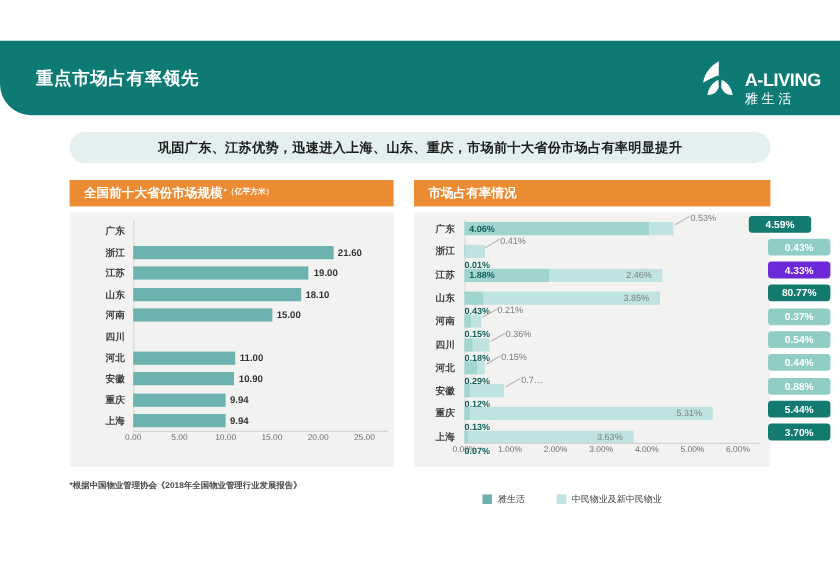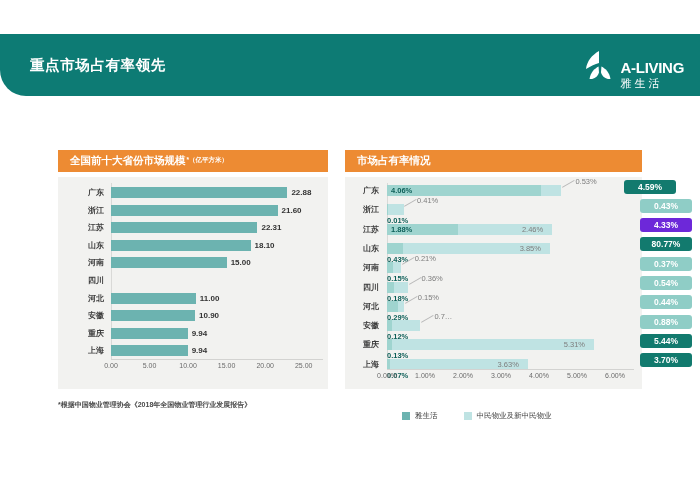--- a/index.html
+++ b/index.html
@@ -218,52 +218,51 @@
         <path d="M13.6 16.5 C9.5 18.5 5.5 22.5 4.5 29 C9 29.5 12.5 27 14 22.5 Z" fill="#ffffff"></path>
         <path d="M16.4 16.5 C20.5 18.5 24.5 22.5 25.5 29 C21 29.5 17.5 27 16 22.5 Z" fill="#ffffff"></path>
       </svg>
     </span>
     <span class="logo-text">
       <span class="logo-name">A-LIVING</span>
       <span class="logo-sub">雅生活</span>
     </span>
   </div>
 
+  <div class="subtitle-banner">
+    <span class="subtitle-text">巩固广东、江苏优势，迅速进入上海、山东、重庆，市场前十大省份市场占有率明显提升</span>
+  </div>
 
   <div class="panel-head panel-head-left">
     <span class="panel-head-label">全国前十大省份市场规模</span>
     <span class="panel-head-note">*（亿平方米）</span>
   </div>
 
   <div class="panel-head panel-head-right">
     <span class="panel-head-label">市场占有率情况</span>
   </div>
 
   <div class="panel-body panel-left">
     <div class="lchart" id="lchart">
         <div class="l-vline"></div>
         <div class="lrow" style="top: 6px; width: 270px;">
           <div class="lrow-label">广东</div>
-          <div class="lrow-track">
-            <div class="lrow-bar" style="width: 176.384px; background: rgb(108, 179, 176);"></div>
-            <div class="lrow-val" style="left: 180.384px;">22.88</div>
-          </div>
         </div>
         <div class="lrow" style="top: 23.6px; width: 270px;">
           <div class="lrow-label">浙江</div>
           <div class="lrow-track">
             <div class="lrow-bar" style="width: 166.516px; background: rgb(108, 179, 176);"></div>
             <div class="lrow-val" style="left: 170.516px;">21.60</div>
           </div>
         </div>
         <div class="lrow" style="top: 41.2px; width: 270px;">
           <div class="lrow-label">江苏</div>
           <div class="lrow-track">
             <div class="lrow-bar" style="width: 146.473px; background: rgb(108, 179, 176);"></div>
-            <div class="lrow-val" style="left: 150.473px;">22.31</div>
+            <div class="lrow-val" style="left: 150.473px;">19.00</div>
           </div>
         </div>
         <div class="lrow" style="top: 58.8px; width: 270px;">
           <div class="lrow-label">山东</div>
           <div class="lrow-track">
             <div class="lrow-bar" style="width: 139.535px; background: rgb(108, 179, 176);"></div>
             <div class="lrow-val" style="left: 143.535px;">18.10</div>
           </div>
         </div>
         <div class="lrow" style="top: 76.4px; width: 270px;">

